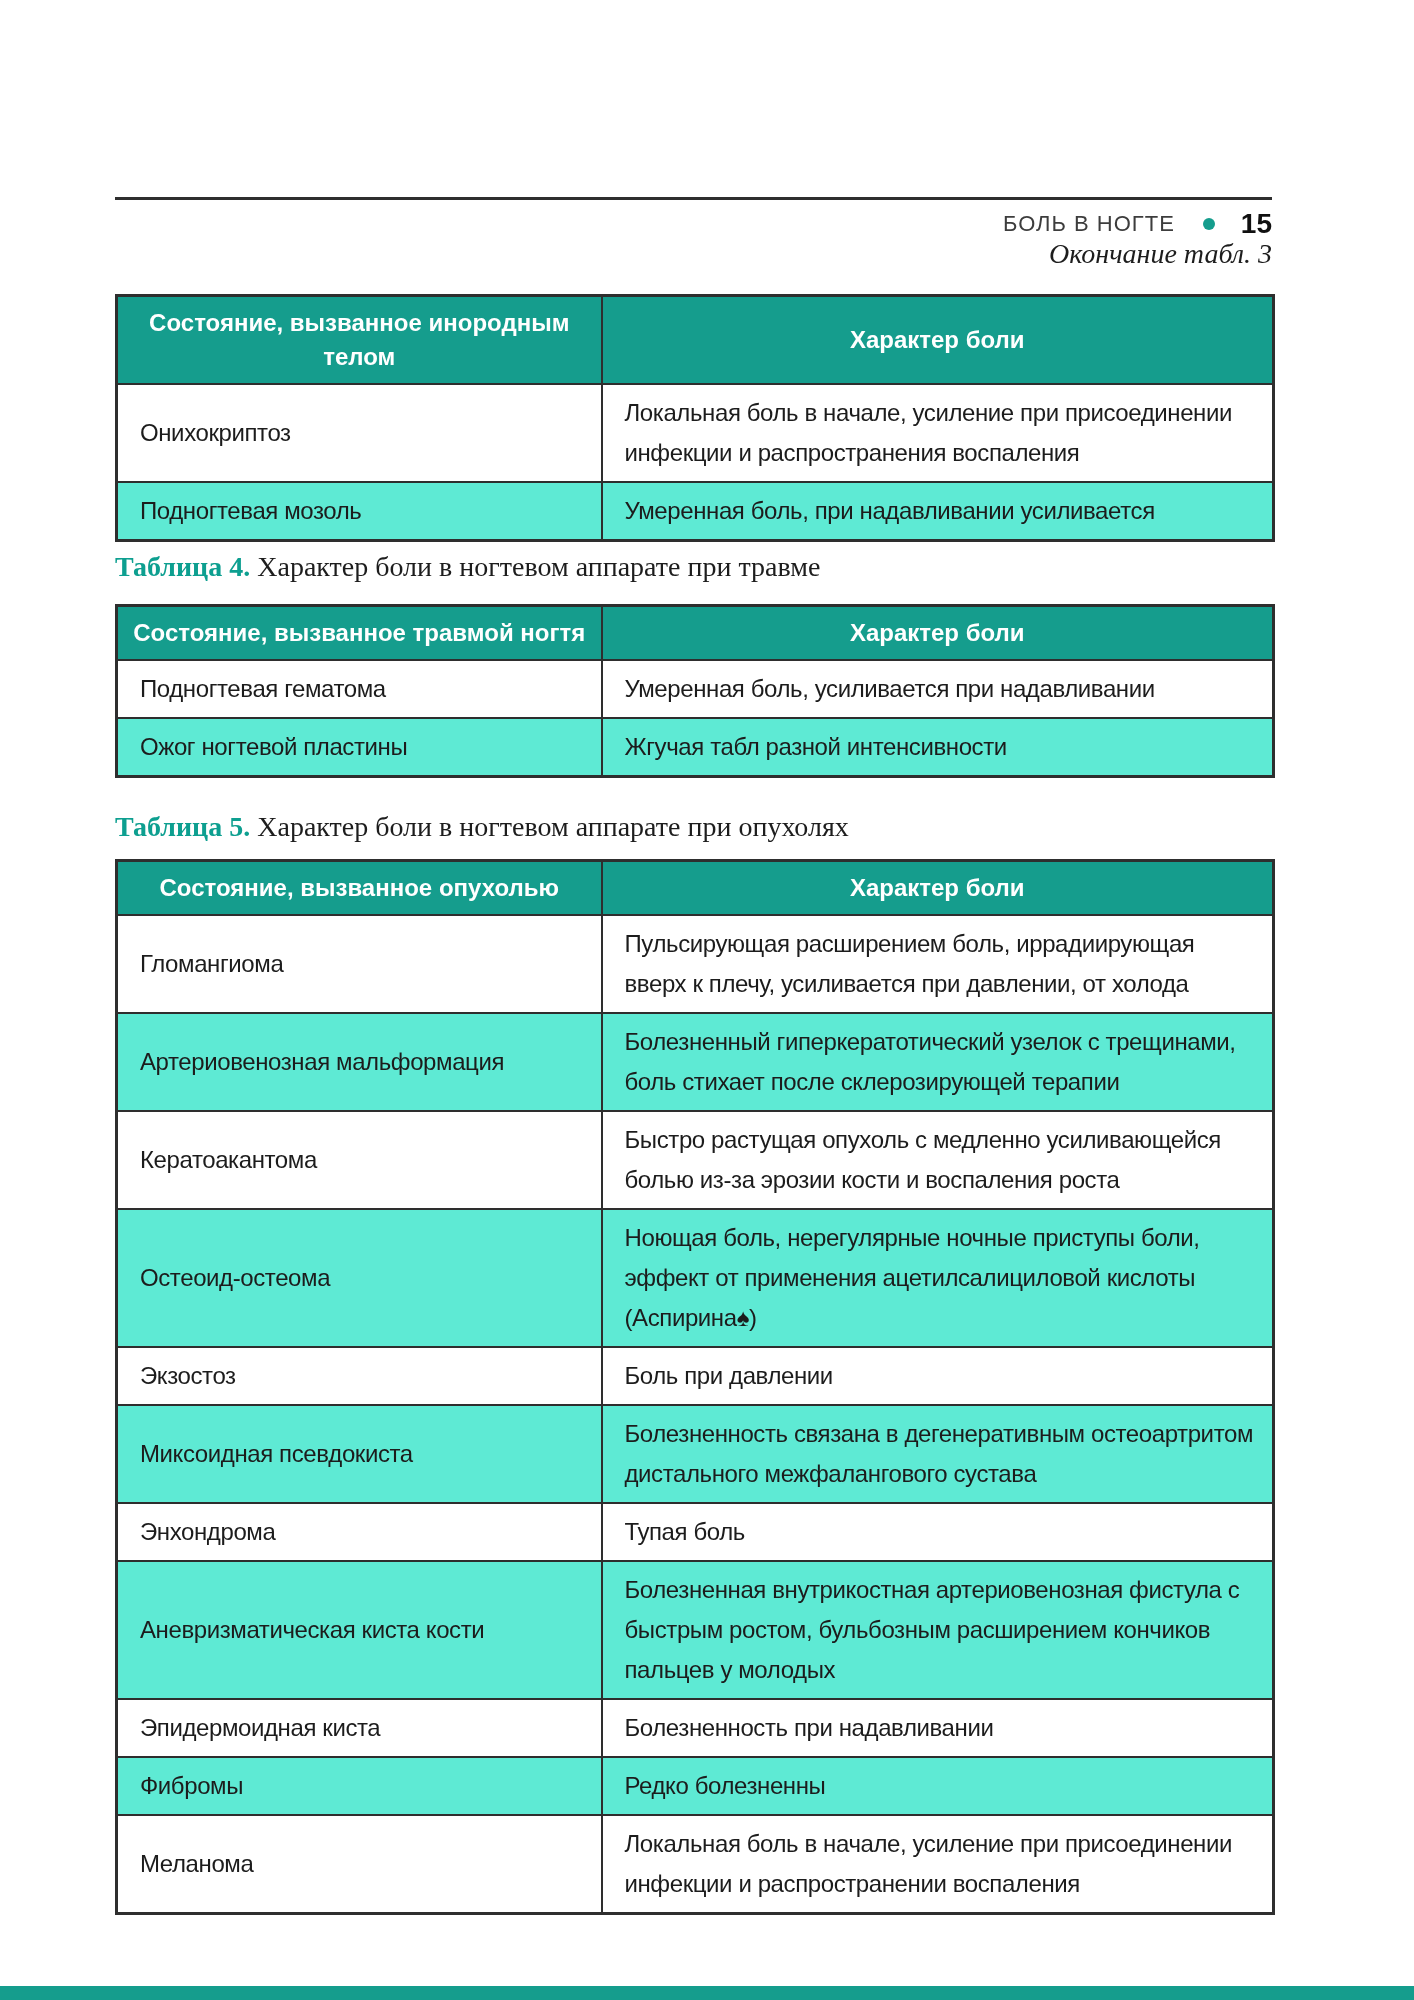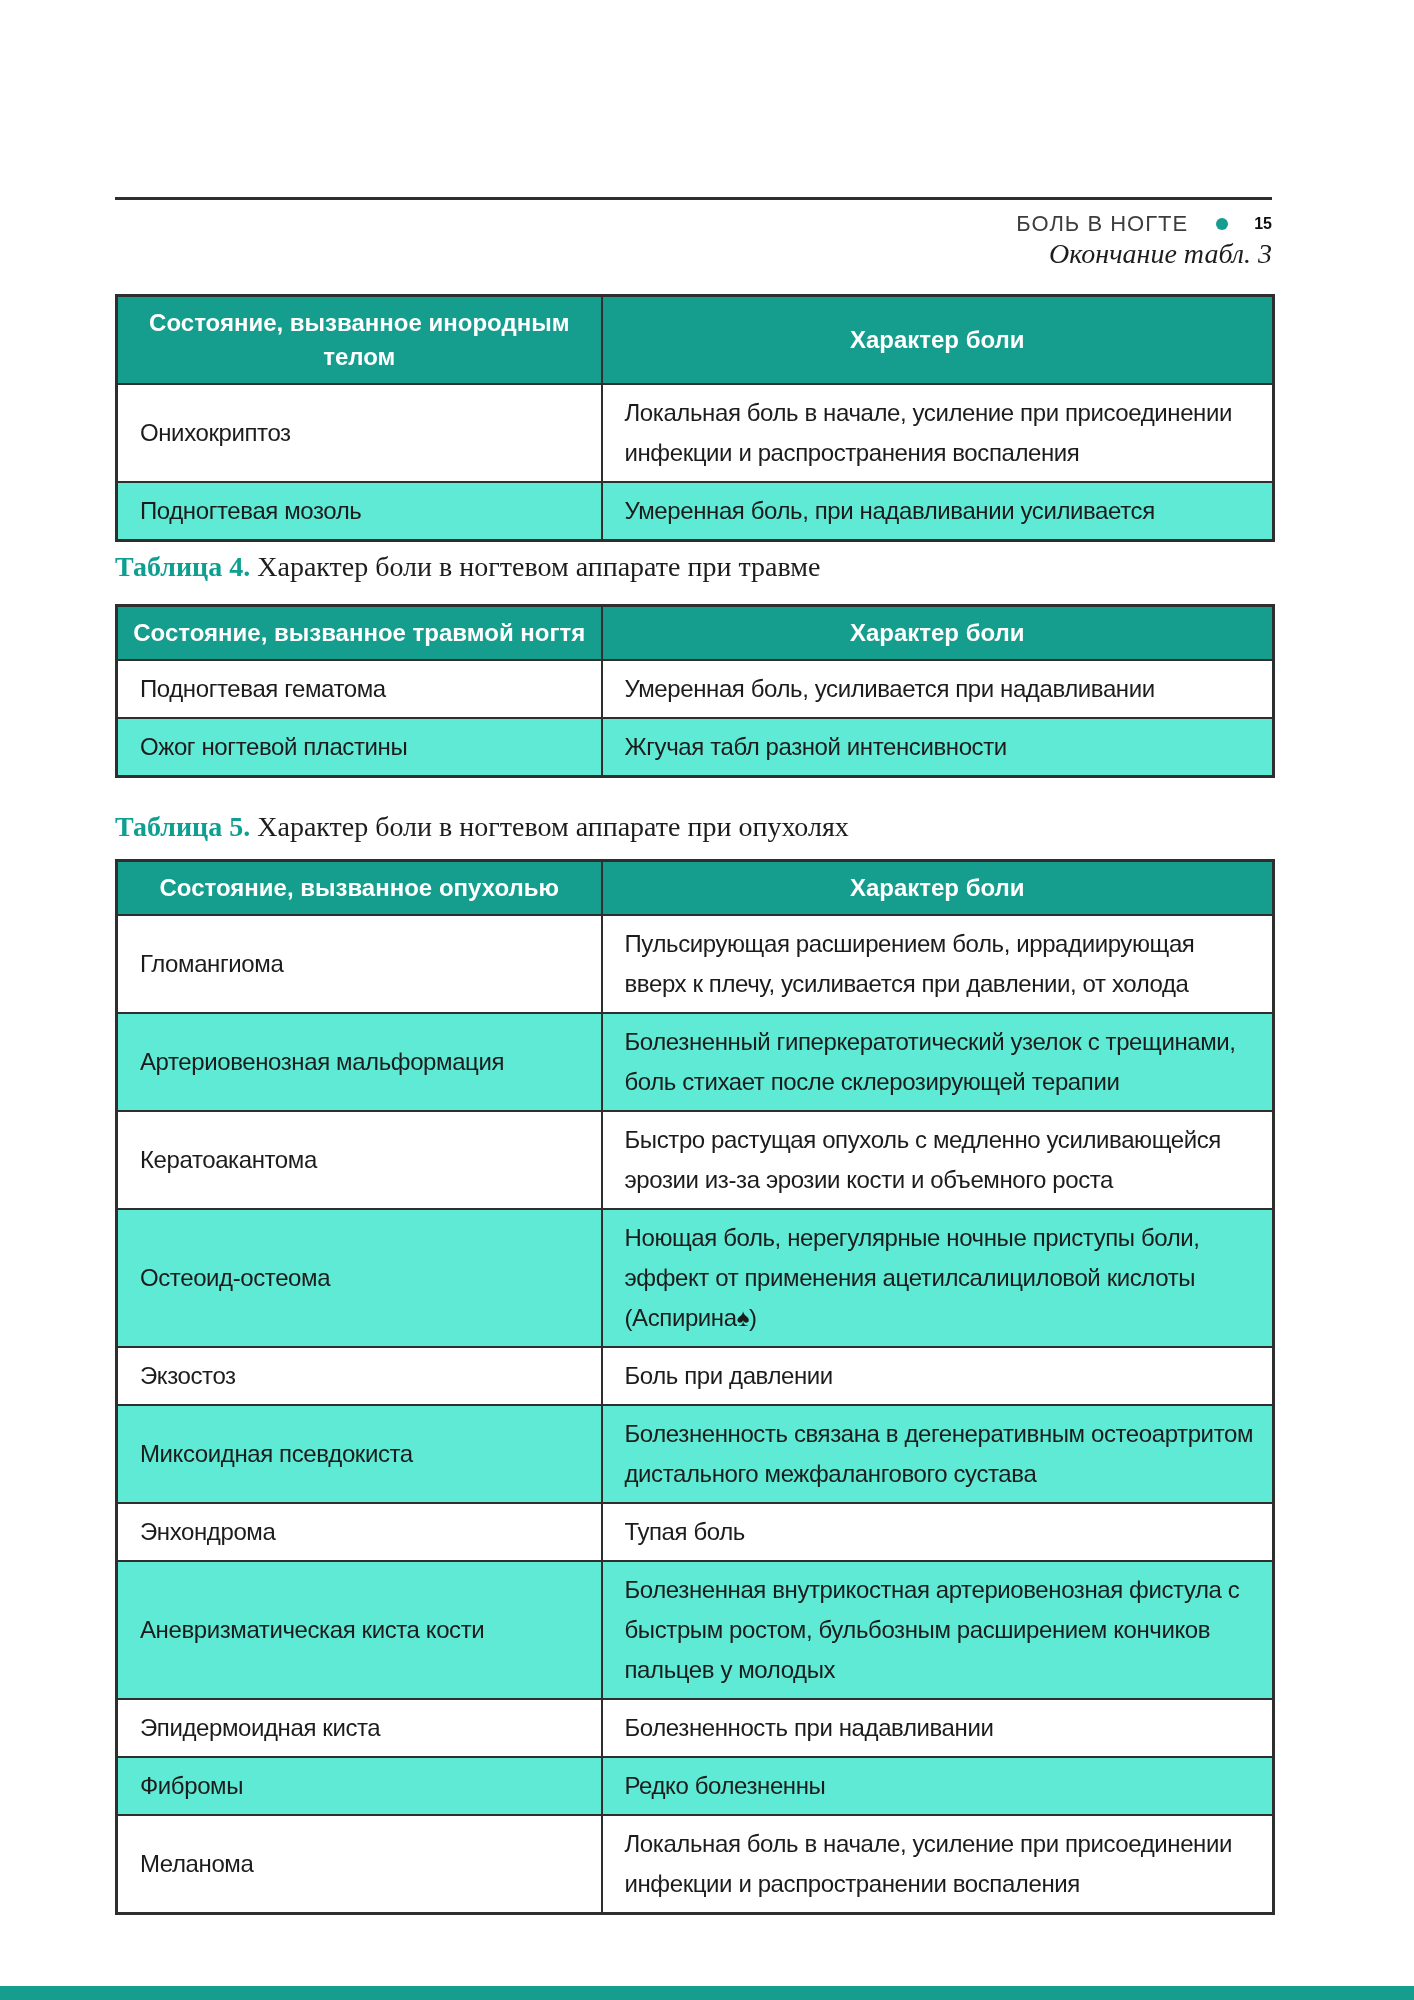--- a/index.html
+++ b/index.html
@@ -20,21 +20,21 @@
   }
   .page-head .section-title {
     font-size:22px; letter-spacing:1px; color:#3d3d3d;
   }
   .page-head .dot {
     width:12px; height:12px; border-radius:50%;
     background:#159D8D; display:inline-block;
     margin:0 26px 0 28px;
   }
   .page-head .page-num {
-    font-size:16px; font-weight:bold; color:#101010;text-align:center;
+    font-size:28px; font-weight:bold; color:#101010;text-align:center;
   }
   .head-rule {
     left:115px; top:197px; width:1157px; height:3px; background:#2e2e2e;
   }
 
   
   .cont-note {
     left:115px; top:238px; width:1157px;
     text-align:right;
     font-family:"Liberation Serif", serif;
@@ -164,21 +164,21 @@
   <tr>
     <td>Гломангиома</td>
     <td>Пульсирующая расширением боль, иррадиирующая вверх к плечу, усиливается при давлении, от холода</td>
   </tr>
   <tr class="alt">
     <td>Артериовенозная мальформация</td>
     <td>Болезненный гиперкератотический узелок с трещинами, боль стихает после склерозирующей терапии</td>
   </tr>
   <tr>
     <td>Кератоакантома</td>
-    <td>Быстро растущая опухоль с медленно усиливающейся эрозии из-за эрозии кости и объемного роста</td>
+    <td>Быстро растущая опухоль с медленно усиливающейся болью из-за эрозии кости и воспаления роста</td>
   </tr>
   <tr class="alt">
     <td>Остеоид-остеома</td>
     <td>Ноющая боль, нерегулярные ночные приступы боли, эффект от применения ацетилсалициловой кислоты (Аспирина♠)</td>
   </tr>
   <tr>
     <td>Экзостоз</td>
     <td>Боль при давлении</td>
   </tr>
   <tr class="alt">

